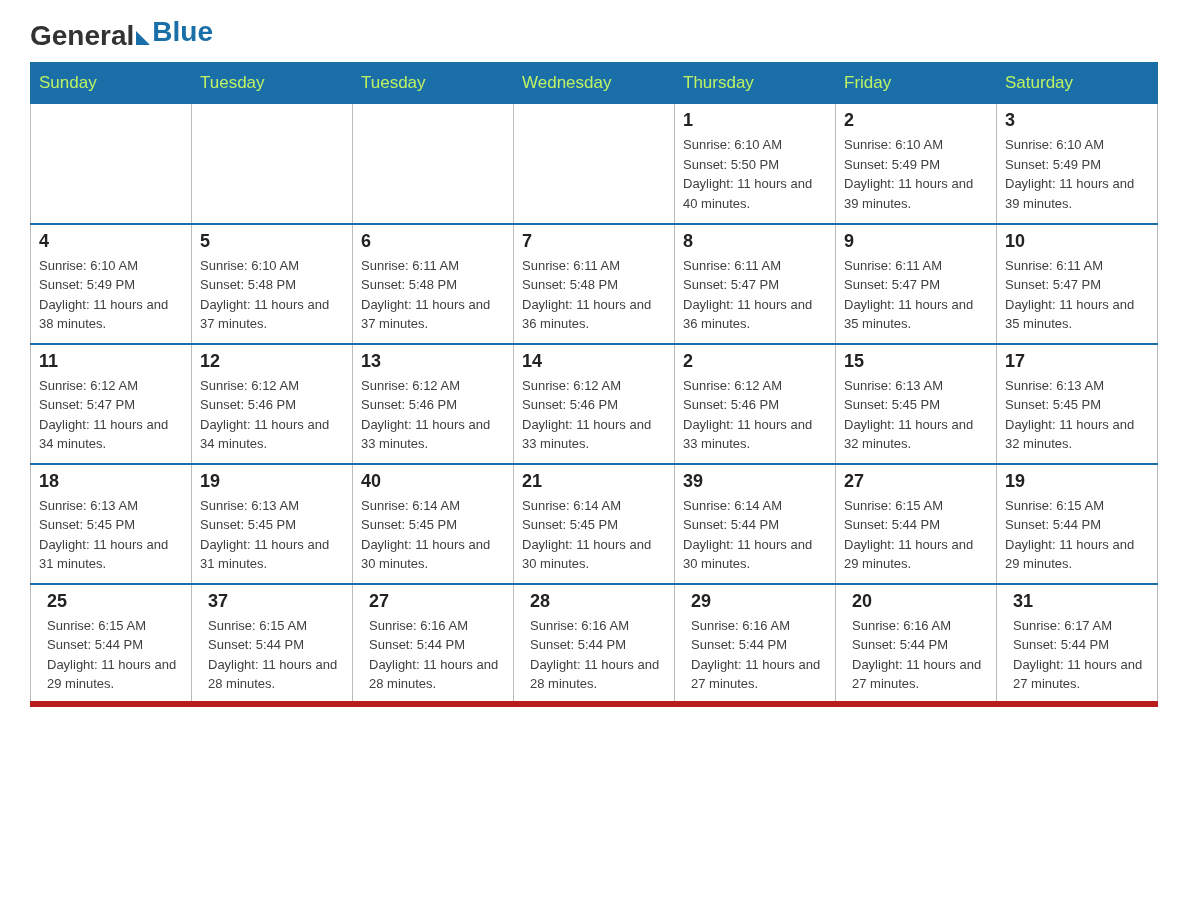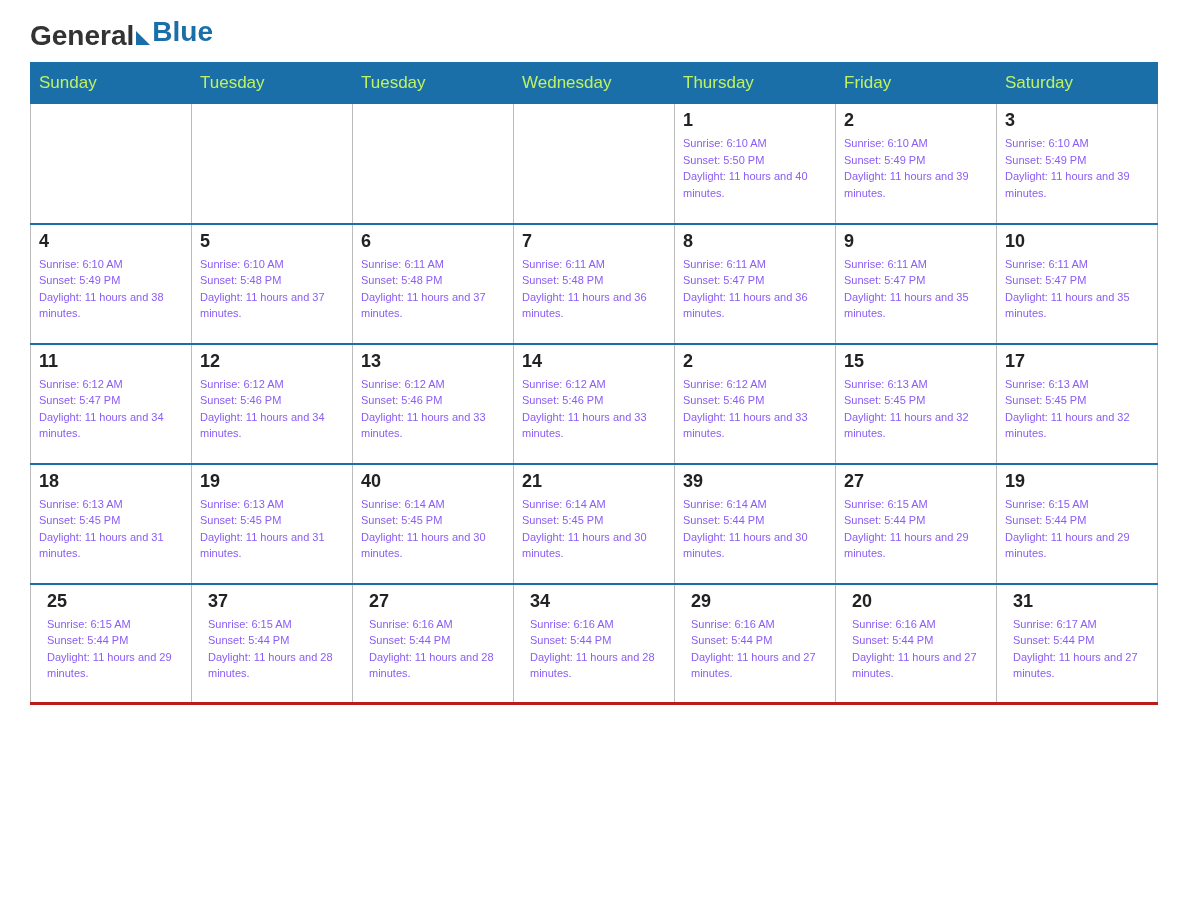--- a/index.html
+++ b/index.html
@@ -79,32 +79,32 @@
       width: 14.28%;
       height: 120px;
     }
     .day-number {
       font-size: 18px;
       font-weight: bold;
       color: #222;
       margin-bottom: 4px;
     }
     .day-info {
-      font-size: 11px;
-      color: #8b5cf6;
+      font-size: 13px;
+      color: #404040;
       line-height: 1.5;
     }
     .empty-cell {
       background: #fff;
     }
     .calendar tr td {
       border-bottom: 2px solid #1a6fa8;
     }
     .calendar tr:last-child td {
-      border-bottom: 3px solid #b91c1c;
+      border-bottom: 6px solid #b91c1c;
       padding-left: 16px;
     }
   </style>
 </head>
 <body>
 
 <div class="header">
   <div class="logo">
     <div class="logo-text">
       <span class="logo-general">General</span>
@@ -302,21 +302,21 @@
 Sunset: 5:44 PM
 Daylight: 11 hours and 28 minutes.</div>
         </td>
         <td>
           <div class="day-number">27</div>
           <div class="day-info" style="white-space: pre-line;">Sunrise: 6:16 AM
 Sunset: 5:44 PM
 Daylight: 11 hours and 28 minutes.</div>
         </td>
         <td>
-          <div class="day-number">34</div>
+          <div class="day-number">28</div>
           <div class="day-info" style="white-space: pre-line;">Sunrise: 6:16 AM
 Sunset: 5:44 PM
 Daylight: 11 hours and 28 minutes.</div>
         </td>
         <td>
           <div class="day-number">29</div>
           <div class="day-info" style="white-space: pre-line;">Sunrise: 6:16 AM
 Sunset: 5:44 PM
 Daylight: 11 hours and 27 minutes.</div>
         </td>

